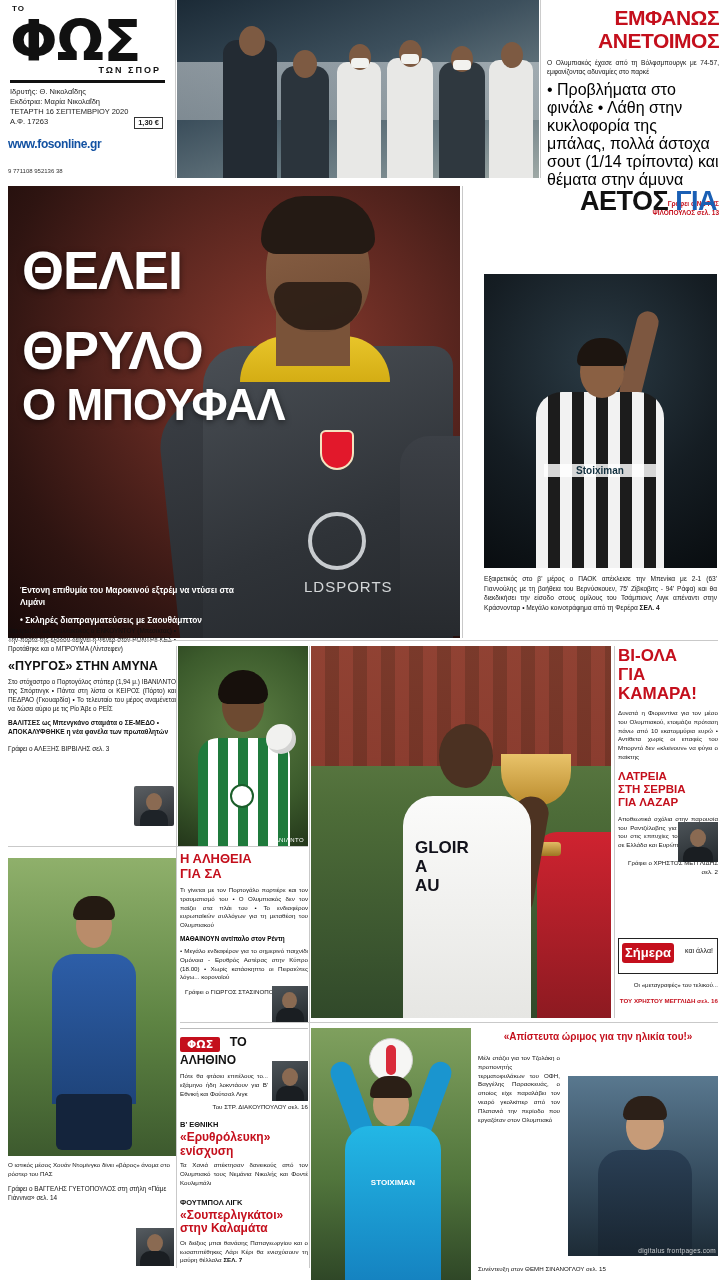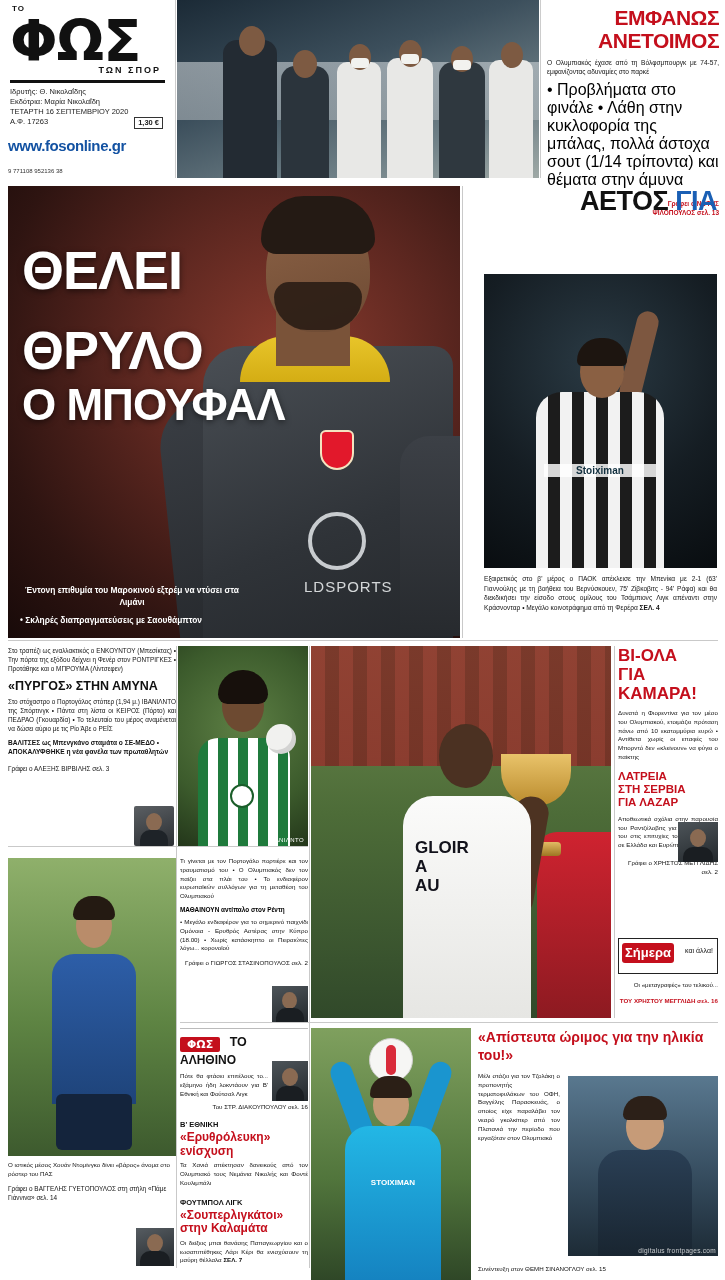--- a/index.html
+++ b/index.html
@@ -49,21 +49,21 @@
   .logo-meta {
     font-size: 7.5px; color: #222; line-height: 10px; margin-left: 4px;
   }
   .logo-meta .row { display: flex; justify-content: space-between; padding-right: 6px;}
   .price-box {
     border: 1px solid #333; font-size: 7.5px; padding: 0 3px;
     display: inline-block; font-weight: bold;
   }
   .logo-site {
     margin-top: 8px; margin-left: 2px;
-    font-size: 15px; font-weight: bold; color: #1352a2;
+    font-size: 12px; font-weight: bold; color: #1352a2;
     letter-spacing: -0.4px;
   }
   .logo-barcode {
     position: absolute; bottom: 4px; left: 8px;
     font-size: 6px; color: #333;
   }
 
   .mast-photo {
     position: absolute; left: 177px; top: 0;
     width: 362px; height: 178px;
@@ -172,21 +172,21 @@
     position: absolute; left: 14px; top: 54px; width: 300px;
     color: #fff; font-weight: bold;
     font-size: 54px; line-height: 60px; letter-spacing: -1px;
     text-shadow: 0 2px 6px rgba(0,0,0,.55);
   }
   .hero-title .l2 { color: #fff; margin-top: 20px; }
   .hero-kicker {
     position: absolute; left: 12px; bottom: 12px; width: 224px;
     color: #fff; font-size: 8.4px; line-height: 12px;
   }
-  .hero-kicker .k1 { font-weight: bold; text-align: center; }
+  .hero-kicker .k1 { font-weight: bold; }
   .hero-kicker .k2 { font-weight: bold; margin-top: 6px; }
 
   
   .aetos {
     position: absolute; left: 468px; top: 186px;
     width: 249px; height: 452px;
   }
   .aetos h2 {
     margin: 0; font-size: 27px; line-height: 31px; font-weight: bold;
     color: #111; text-align: right; letter-spacing: -0.5px;
@@ -219,21 +219,21 @@
     position: absolute; left: 142px; top: 36px; width: 22px; height: 110px;
     background: #7d5740; border-radius: 12px; transform: rotate(14deg);
   }
   .aetos .caption {
     position: absolute; left: 16px; top: 388px; width: 233px;
     font-size: 6.6px; line-height: 9.6px; color: #111; text-align: justify;
   }
 
   
   .pyrgos {
-    position: absolute; left: 8px; top: 646px;
+    position: absolute; left: 8px; top: 626px;
     width: 168px; height: 200px;
   }
   .pyrgos .lead {
     font-size: 6.4px; line-height: 9px; color: #111; text-align: justify;
   }
   .pyrgos h3 {
     margin: 6px 0 4px 0; font-size: 12.5px; line-height: 14px;
     font-weight: bold; color: #111;
   }
   .pyrgos .body {
@@ -532,22 +532,22 @@
     position: absolute; left: 108px; top: 32px; width: 22px; height: 84px;
     background: #1a95cf; border-radius: 12px; transform: rotate(20deg);
   }
 
   
   .apist {
     position: absolute; left: 478px; top: 1028px;
     width: 240px; height: 252px;
   }
   .apist h3 {
-    margin: 0; font-size: 14px; line-height: 18px; font-weight: bold;
-    color: #c40f1c; text-align: left;
+    margin: 0; font-size: 10px; line-height: 18px; font-weight: bold;
+    color: #c40f1c; text-align: center;
   }
   .apist .body {
     margin-top: 8px; width: 82px;
     font-size: 6.2px; line-height: 8.8px; color: #111; text-align: justify;
   }
   .apist .photo {
     position: absolute; right: 0; top: 48px; width: 150px; height: 180px;
     overflow: hidden;
     background: linear-gradient(180deg,#59788f 0%,#33495b 60%,#1d2b36 100%);
   }
@@ -756,20 +756,24 @@
     </div>
     <div class="cap">Ο ιστικός μέσος Χουάν Ντομίνγκο δίνει «βάρος» άνομα στο ρόστερ του ΠΑΣ</div>
     <div class="byline">Γράφει ο ΒΑΓΓΕΛΗΣ ΓΥΕΤΟΠΟΥΛΟΣ στη στήλη «Πάμε Γιάννινα» σελ. 14</div>
     <div class="by-thumb">
       <div class="ah"></div>
       <div class="ab"></div>
     </div>
   </div>
 
   <div class="alith">
+    <h3>
+      <span>Η ΑΛΗΘΕΙΑ</span><br>
+      <span>ΓΙΑ ΣΑ</span>
+    </h3>
     <div class="body">Τι γίνεται με τον Πορτογάλο πορτιέρε και τον τραυματισμό του • Ο Ολυμπιακός δεν τον παίζει στα πλάι του • Το ενδιαφέρον ευρωπαϊκών συλλόγων για τη μεταθέση του Ολυμπιακού</div>
     <div class="sub">ΜΑΘΑΙΝΟΥΝ αντίπαλο στον Ρέντη</div>
     <div class="body">• Μεγάλο ενδιαφέρον για το σημερινό παιχνίδι Ομόνοια - Ερυθρός Αστέρας στην Κύπρο (18.00) • Χωρίς κατάσκηπτο οι Πειραιώτες λόγω... κορονοϊού</div>
     <div class="byline">Γράφει ο ΓΙΩΡΓΟΣ ΣΤΑΣΙΝΟΠΟΥΛΟΣ σελ. 2</div>
     <div class="ath">
       <div class="ah"></div>
       <div class="ab"></div>
     </div>
   </div>
 

